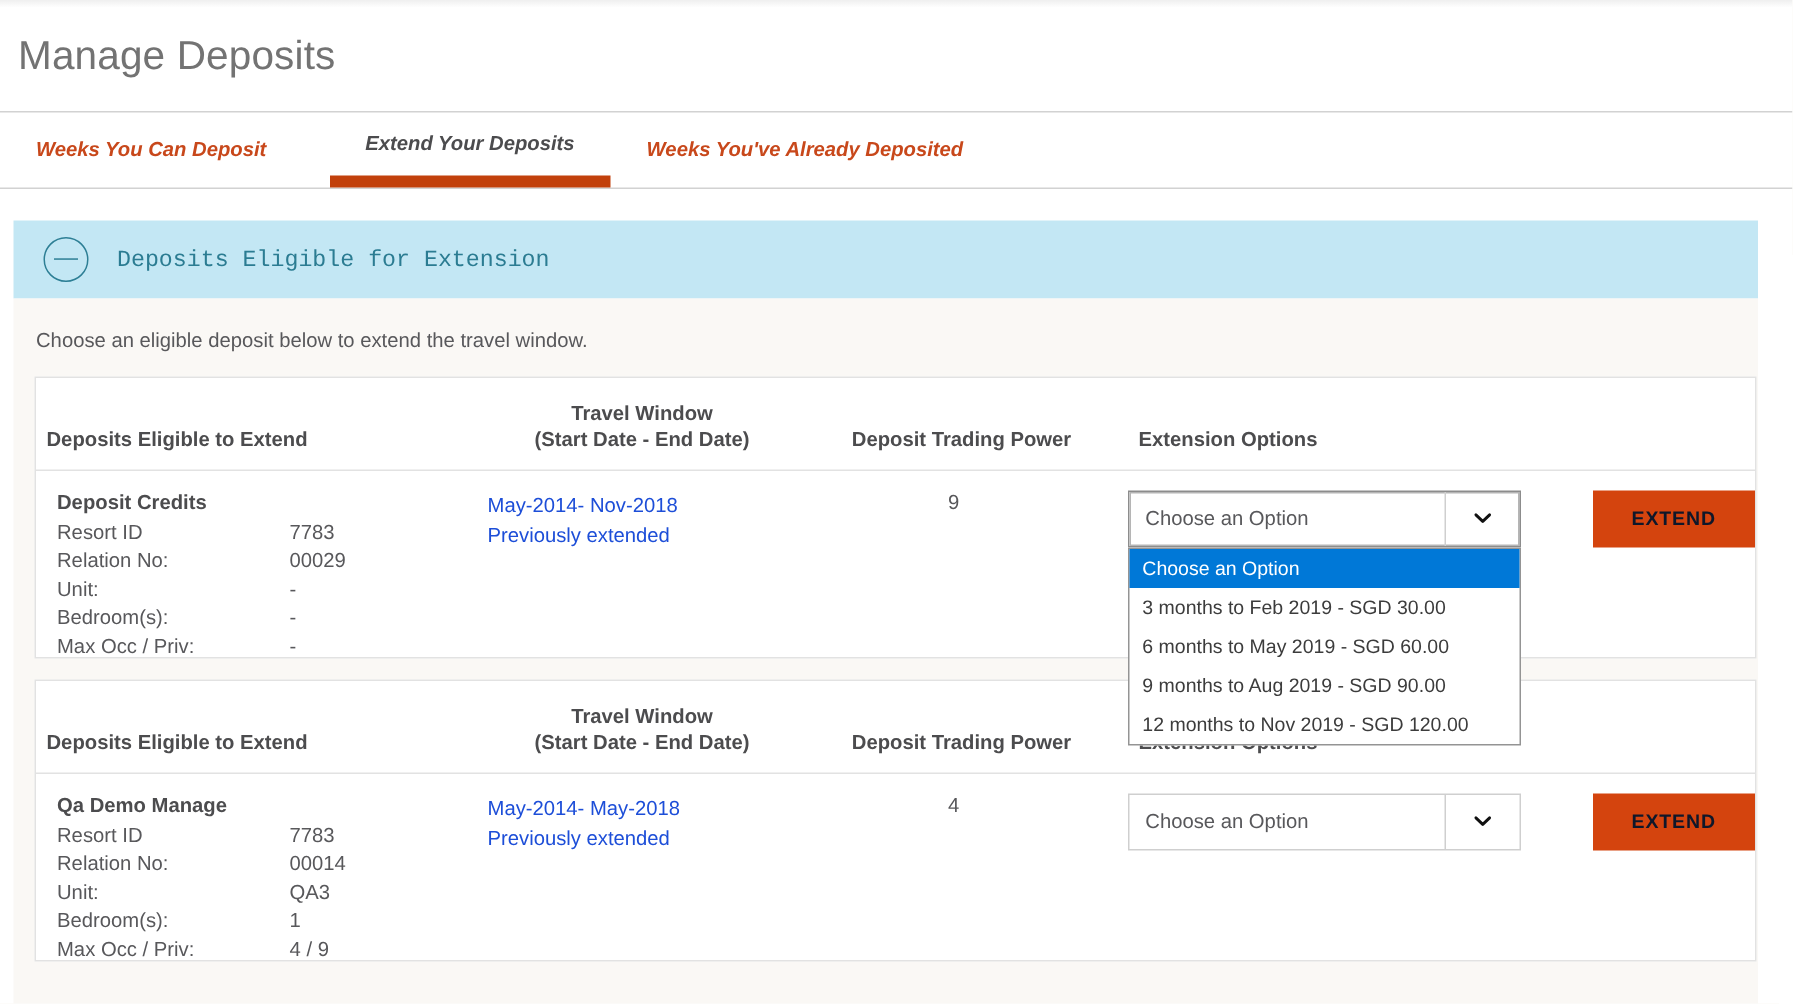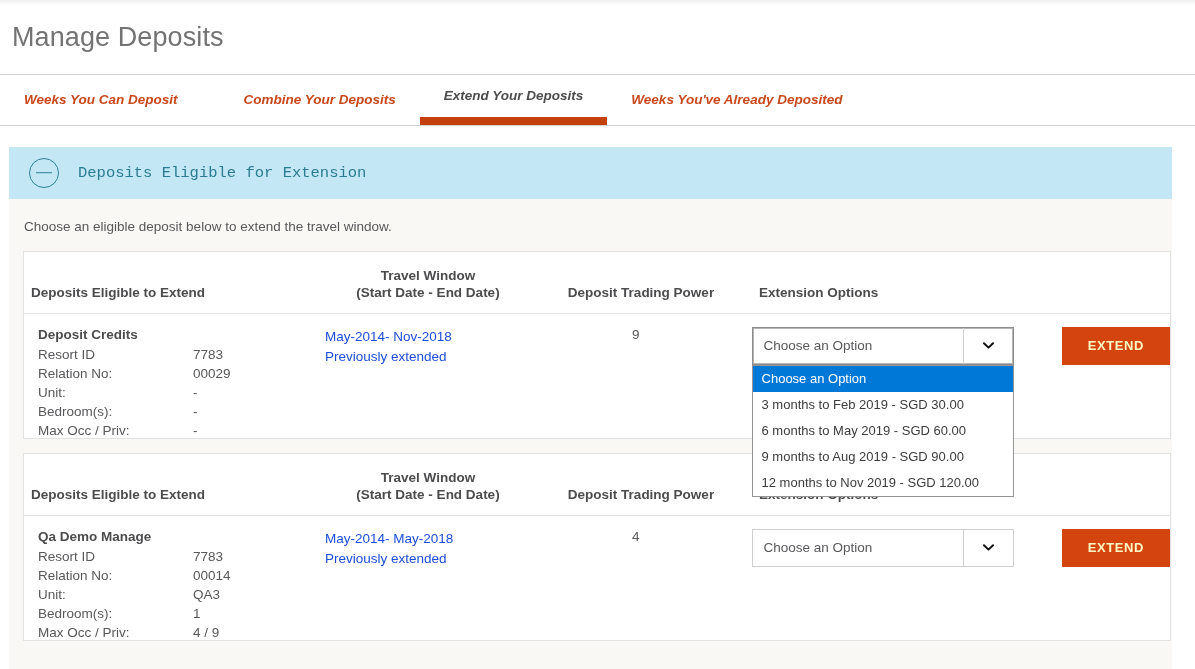--- a/index.html
+++ b/index.html
@@ -241,21 +241,21 @@
   }
   .opt.selected {
     background: #0078d7;
     color: #ffffff;
   }
 
   
   .btn-extend {
     display: inline-block;
     background: #d4440e;
-    color: #fef9c3;
+    color: #0f172a;
     font-size: 13px;
     font-weight: bold;
     letter-spacing: 0.6px;
     border: none;
     padding: 0 26px;
     height: 38px;
     line-height: 38px;
     cursor: pointer;
     font-family: "Liberation Sans", sans-serif;
     margin-left: 21px;
@@ -264,23 +264,20 @@
 </head>
 <body>
 
 <div class="topstrip"></div>
 
 <div class="page-title">Manage Deposits</div>
 
 <div class="tabbar">
   <div class="tab">
     <span>Weeks You Can Deposit</span>
-  </div>
-  <div class="tab">
-    <span>Combine Your Deposits</span>
   </div>
   <div class="tab active">
     <span>Extend Your Deposits</span>
   </div>
   <div class="tab">
     <span>Weeks You've Already Deposited</span>
   </div>
 </div>
 
 <div class="content">

